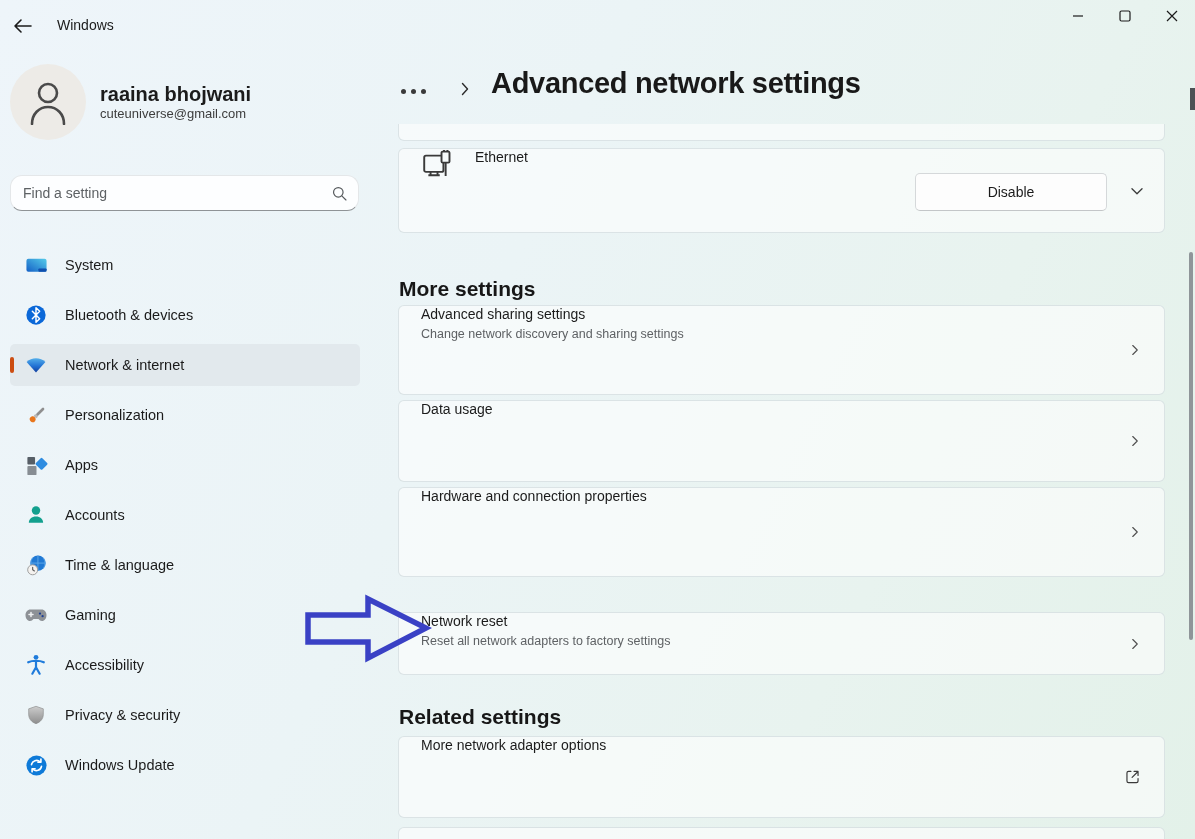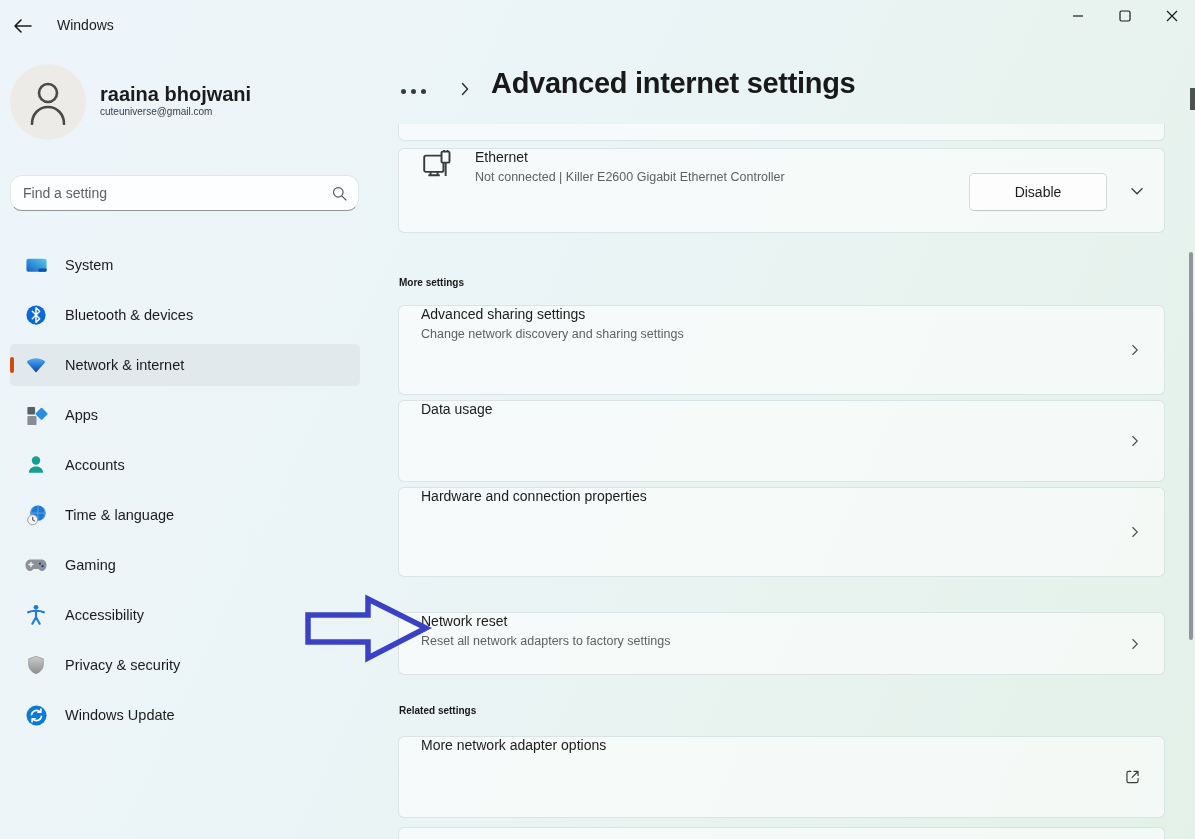--- a/index.html
+++ b/index.html
@@ -11,21 +11,21 @@
   }
   svg{display:block;}
   
   .back-btn{position:absolute;left:8px;top:13px;width:28px;height:26px;display:flex;align-items:center;justify-content:center;border-radius:4px;}
   .app-title{position:absolute;left:57px;top:17px;font-size:14px;color:#1b1b1b;}
   .win-controls{position:absolute;top:0;right:0;display:flex;}
   .win-btn{width:47px;height:32px;display:flex;align-items:center;justify-content:center;}
   
   .avatar{position:absolute;left:10px;top:64px;width:76px;height:76px;border-radius:50%;background:#edebe7;display:flex;align-items:center;justify-content:center;}
   .profile-name{position:absolute;left:100px;top:83px;font-size:20px;font-weight:700;}
-  .profile-email{position:absolute;left:100px;top:106px;font-size:10px;color:#3d3d3d;}
+  .profile-email{position:absolute;left:100px;top:106px;font-size:13px;color:#3d3d3d;}
   
   .search-box{position:absolute;left:10px;top:175px;width:349px;height:36px;background:#fdfeff;border:1px solid #e4e7e9;border-bottom:1px solid #8f9396;border-radius:12px;display:flex;align-items:center;padding:0 10px 0 12px;}
   .search-box input{flex:1;border:none;outline:none;background:transparent;font-family:"Liberation Sans",sans-serif;font-size:14px;color:#1b1b1b;}
   .search-box input::placeholder{color:#5d6164;opacity:1;}
   
   .nav{position:absolute;left:0;top:244px;width:370px;}
   .nav-item{position:relative;width:350px;height:42px;margin:0 0 8px 10px;border-radius:5px;display:flex;align-items:center;padding-left:14px;cursor:default;}
   .nav-item.selected{background:#e2e9ed;}
   .nav-accent{position:absolute;left:0;top:13px;width:3.5px;height:16px;border-radius:2px;background:#cc4d11;}
   .nav-icon{width:24px;height:24px;margin-right:17px;display:flex;align-items:center;justify-content:center;}
@@ -37,23 +37,23 @@
   .page-title{position:absolute;left:491px;top:67px;font-size:29px;font-weight:600;letter-spacing:-0.3px;color:#191919;}
   
   .card{position:absolute;left:398px;width:767px;background:rgba(253,254,254,0.62);border:1px solid rgba(195,207,211,0.55);border-radius:6px;display:flex;align-items:flex-start;padding:0 16px 0 22px;}
   .card .texts{display:flex;flex-direction:column;gap:5px;}
   .card-title{font-size:14px;color:#1b1b1b;}
   .card-sub{font-size:12.5px;color:#5e6164;}
   .sliver-top{top:124px;height:17px;border-radius:0 0 6px 6px;border-top:none;}
   .sliver-bottom{top:827px;height:12px;border-radius:6px 6px 0 0;border-bottom:none;}
   .ethernet-card{top:148px;height:85px;}
   .ethernet-icon-wrap{width:40px;margin-right:14px;display:flex;align-items:center;}
-  .disable-btn{position:absolute;right:57px;top:24px;width:138px;height:38px;background:#fdfdfd;border:1px solid #d5d8da;border-bottom-color:#c3c6c8;border-radius:5px;font-family:"Liberation Sans",sans-serif;font-size:14px;color:#1b1b1b;}
+  .disable-btn{position:absolute;right:57px;top:24px;width:192px;height:38px;background:#fdfdfd;border:1px solid #d5d8da;border-bottom-color:#c3c6c8;border-radius:5px;font-family:"Liberation Sans",sans-serif;font-size:14px;color:#1b1b1b;}
   .expander{position:absolute;right:16px;top:31px;}
-  .section-heading{position:absolute;left:399px;font-size:10px;font-weight:600;color:#171717;}
+  .section-heading{position:absolute;left:399px;font-size:21px;font-weight:600;color:#171717;}
   .chev-right{position:absolute;right:20px;top:50%;transform:translateY(-50%);}
   .card-adv{top:305px;height:90px;}
   .card-data{top:400px;height:82px;}
   .card-hw{top:487px;height:90px;}
   .card-reset{top:612px;height:63px;}
   .card-adapter{top:736px;height:82px;}
   .ext-icon{position:absolute;right:22px;top:50%;transform:translateY(-50%);}
   
   .annotation-arrow{position:absolute;left:300px;top:593px;}
   
@@ -144,20 +144,32 @@
                 <stop offset="0.55" stop-color="#2272d4"></stop>
                 <stop offset="1" stop-color="#123f9e"></stop>
               </linearGradient>
             </defs>
           <path d="M12 19.5L2.6 8.9A14 14 0 0 1 21.4 8.9Z" fill="url(#gWifi)"></path>
           </svg>
       </span>
       <span class="nav-label">Network &amp; internet</span>
     </div>
 
+    <div class="nav-item">
+      <span class="nav-icon">
+        <svg width="23" height="23" viewBox="0 0 24 24">
+            <g transform="rotate(45 12 12)">
+          <rect x="10.6" y="1" width="2.8" height="11" rx="1.4" fill="#8f8f8f"></rect>
+          <rect x="10" y="11.5" width="4" height="3" rx="1" fill="#b9b9b9"></rect>
+          <path d="M12 14.5c2.2 0 3.4 1.8 3.1 4.2-1 2.5-5.2 2.5-6.2 0-.3-2.4.9-4.2 3.1-4.2z" fill="#e8761c"></path>
+            </g>
+          </svg>
+      </span>
+      <span class="nav-label">Personalization</span>
+    </div>
 
     <div class="nav-item">
       <span class="nav-icon">
         <svg width="23" height="23" viewBox="0 0 24 24">
           <rect x="2.5" y="3" width="8" height="8" rx="1" fill="#565e66"></rect>
           <rect x="2.5" y="12.5" width="9.5" height="9.5" rx="1" fill="#878d93"></rect>
           <rect x="12.5" y="5.5" width="9.5" height="9.5" rx="1.2" fill="#2e8ce0" transform="rotate(45 17.25 10.25)"></rect>
           </svg>
       </span>
       <span class="nav-label">Apps</span>
@@ -237,36 +249,35 @@
   </div>
 
   <div class="crumb-dots">
       <i></i>
       <i></i>
       <i></i>
     </div>
   <svg class="crumb-chevron" width="14" height="16" viewBox="0 0 14 16">
     <path d="M4.5 2.5l5 5.5-5 5.5" stroke="#2b2b2b" stroke-width="1.4" fill="none" stroke-linecap="round" stroke-linejoin="round"></path>
   </svg>
-  <div class="page-title">Advanced internet settings</div>
+  <div class="page-title">Advanced network settings</div>
 
   <div class="card sliver-top"></div>
 
   <div class="card ethernet-card">
     <span class="ethernet-icon-wrap">
       <svg width="36" height="34" viewBox="0 0 24 23">
         <rect x="2" y="4.5" width="13" height="11" rx="1.2" stroke="#3a3a3a" stroke-width="1.3" fill="none"></rect>
         <path d="M6.3 15.5v2.3M11 15.5v2.3M4.8 17.8h7.7" stroke="#3a3a3a" stroke-width="1.3" fill="none"></path>
         <rect x="13.7" y="1.8" width="5.4" height="7.4" rx="0.8" fill="#f6fafa" stroke="#3a3a3a" stroke-width="1.3"></rect>
         <path d="M15.4 1.8V.6M17.7 1.8V.6M16.5 9.2v9" stroke="#3a3a3a" stroke-width="1.3"></path>
       </svg>
     </span>
     <span class="texts">
       <span class="card-title">Ethernet</span>
-      <span class="card-sub">Not connected | Killer E2600 Gigabit Ethernet Controller</span>
     </span>
     <button class="disable-btn">Disable</button>
     <svg class="expander" width="22" height="22" viewBox="0 0 24 24">
       <path d="M6.5 9.5l5.5 5.5 5.5-5.5" stroke="#3a3a3a" stroke-width="1.4" fill="none" stroke-linecap="round" stroke-linejoin="round"></path>
     </svg>
   </div>
 
   <div class="section-heading" style="top:277px;">More settings</div>
 
   <div class="card card-adv">

